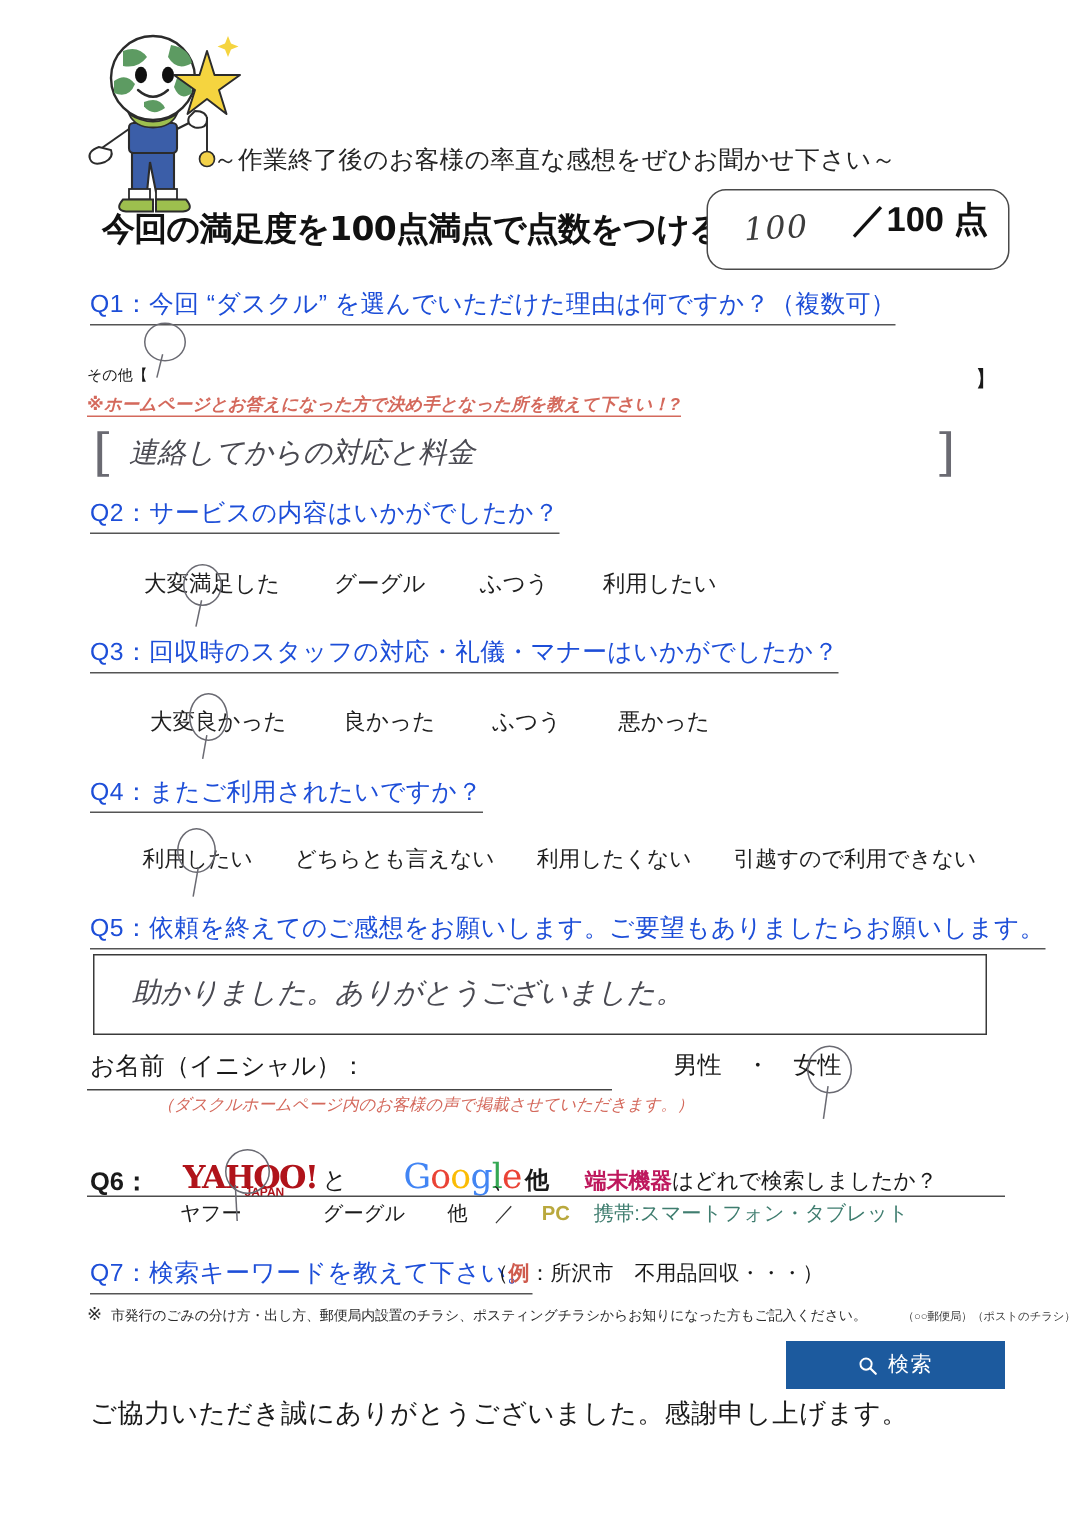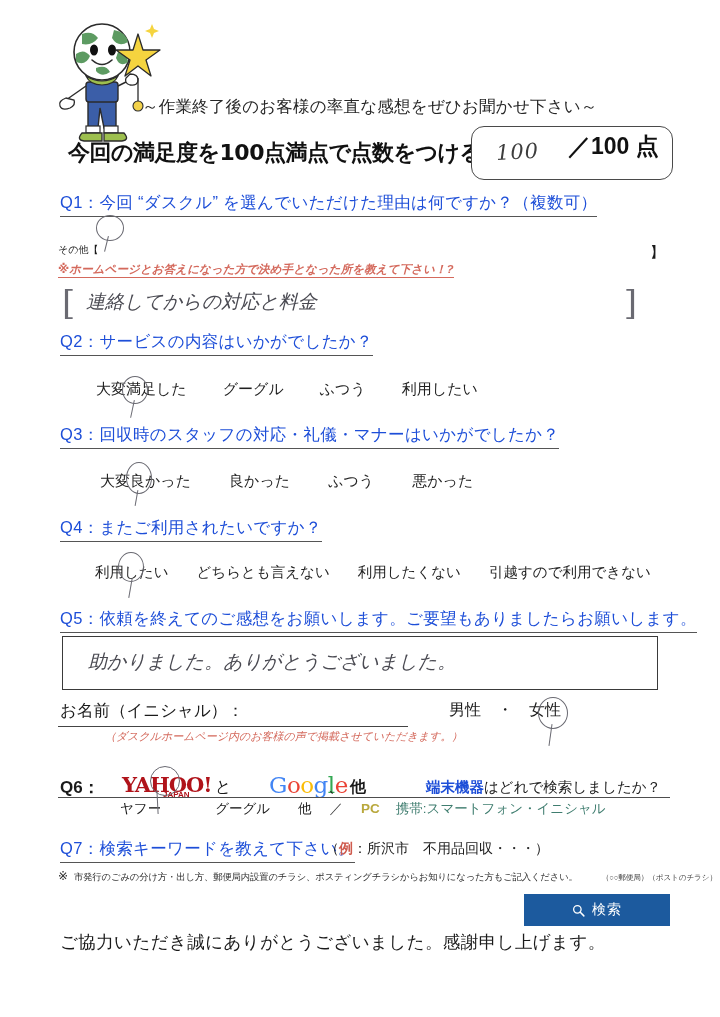--- a/index.html
+++ b/index.html
@@ -295,21 +295,21 @@
     left: 350px; top: 777px;
     font-size: 16px;
     font-weight: 700;
   }
   #q6-device-q {
     position: absolute;
     left: 390px; top: 778px;
     font-size: 14.5px;
     white-space: nowrap;
   }
-  #q6-device-q .hl { color: #1d4ed8; font-weight: 700; margin-left: 36px; }
+  #q6-device-q .hl { color: #be185d; font-weight: 700; }
   #q6-rule {
     position: absolute;
     left: 58px; top: 797px;
     width: 612px;
     border-bottom: 1.2px solid #4d4d4d;
   }
   #q6-sub {
     position: absolute;
     left: 120px; top: 800px;
     font-size: 13.5px;
@@ -493,21 +493,21 @@
     <span class="g1">G</span><span class="g2">o</span><span class="g3">o</span><span class="g4">g</span><span class="g5">l</span><span class="g6">e</span>
     <span class="sr">Google</span>
   </div>
   <div id="q6-comma">、</div>
   <div id="q6-other">他</div>
   <div id="q6-device-q">
     <span class="hl">端末機器</span><span>はどれで検索しましたか？</span>
   </div>
   <div id="q6-rule"></div>
   <div id="q6-sub">
-    <span class="s-ya">ヤフー</span><span class="s-go">グーグル</span><span class="s-ot">他</span><span class="s-sl">／</span><span class="s-pc">PC</span><span class="s-mb">携帯:スマートフォン・イニシャル</span>
+    <span class="s-ya">ヤフー</span><span class="s-go">グーグル</span><span class="s-ot">他</span><span class="s-sl">／</span><span class="s-pc">PC</span><span class="s-mb">携帯:スマートフォン・タブレット</span>
   </div>
   <div class="circle-mark" style="left:150px; top:766px; width:28px; height:28px;"></div>
   <div class="tail-mark" style="left:157px; top:790px; height:24px; transform:rotate(-3deg);"></div>
 
   <div class="q-head" id="q7-head">Q7：検索キーワードを教えて下さい。</div>
   <div id="q7-example">
     <span>（</span><span class="ex">例</span><span>：所沢市　不用品回収・・・）</span>
   </div>
   <div id="q7-note">
     <span class="star">※</span><span>市発行のごみの分け方・出し方、郵便局内設置のチラシ、ポスティングチラシからお知りになった方もご記入ください。</span><span class="tiny">（○○郵便局）（ポストのチラシ）</span>

